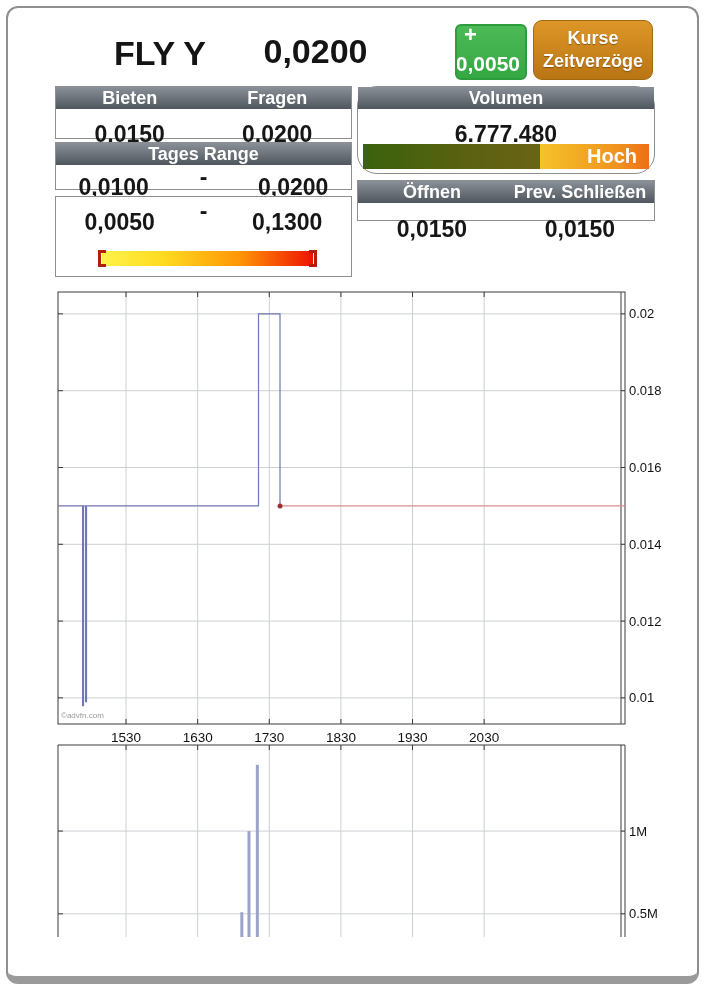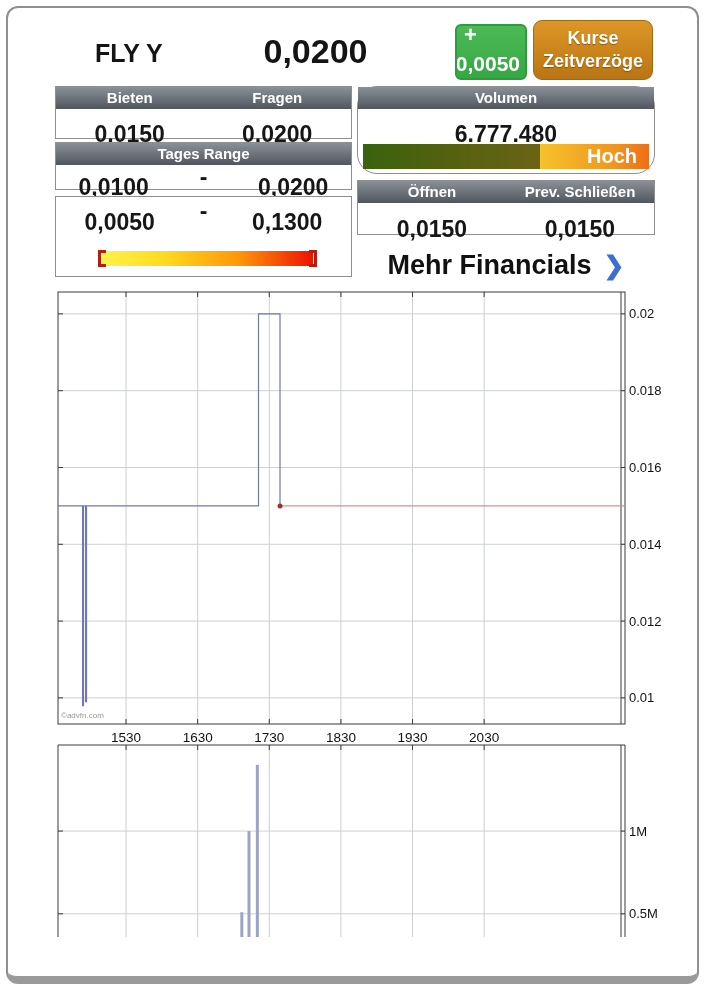--- a/index.html
+++ b/index.html
@@ -4,40 +4,40 @@
 <style>
   html,body{margin:0;padding:0;background:#fff;}
   .page{position:relative;width:705px;height:984px;background:#fff;overflow:hidden;
         font-family:"Liberation Sans",sans-serif;}
   
   .frame{position:absolute;left:6px;top:6px;width:689px;height:968px;
          border:2px solid #8f8f8f;border-bottom:8px solid #9a9a9a;border-radius:12px;
          pointer-events:none;}
   
   .sym{position:absolute;left:95px;top:28px;width:130px;height:44px;overflow:hidden;
-       font-size:25px;font-weight:bold;color:#141414;line-height:50px;}
+       font-size:34px;font-weight:bold;color:#141414;text-align:center;line-height:50px;}
   .sym span{display:inline-block;margin-top:-7px;}
   .price{position:absolute;left:228px;top:24px;width:175px;height:48px;overflow:hidden;
        font-size:34px;font-weight:bold;color:#141414;text-align:center;line-height:54px;}
   .price span{display:inline-block;margin-top:-7px;}
   .badge-green{position:absolute;left:455px;top:24px;width:72px;height:56px;overflow:hidden;
        background:linear-gradient(#4cba56,#35a843);border:2px solid #2d9c3c;border-radius:6px;
        box-sizing:border-box;color:#fff;}
   .badge-green .plus{position:absolute;left:7px;top:-4px;font-size:22px;font-weight:bold;}
   .badge-green .chg{position:absolute;right:5px;bottom:2px;font-size:21px;font-weight:bold;}
   .badge-orange{position:absolute;left:533px;top:20px;width:120px;height:60px;overflow:hidden;
        background:linear-gradient(#dd9627,#b97513);border:1px solid #a1680e;border-radius:9px;
        box-sizing:border-box;color:#fff;text-align:center;cursor:pointer;padding:4px;}
   .badge-orange .ln{display:block;font-size:18px;font-weight:bold;line-height:23px;
        text-shadow:0 1px 1px rgba(90,50,0,.55);}
   .badge-orange .lines{margin-top:-9px;}
   
   .qbox{position:absolute;background:#fff;border:1px solid #8e8e8e;box-sizing:border-box;}
   .qhead{height:22px;background:linear-gradient(#8a9097,#50565d);display:flex;
-         color:#fff;font-size:15px;font-weight:bold;align-items:center;}
+         color:#fff;font-size:18px;font-weight:bold;align-items:center;}
   .qhead .hc{flex:1;text-align:center;line-height:24px;}
   .qvals{display:flex;align-items:center;}
   .qvals .vc{flex:1;text-align:center;font-size:23px;font-weight:bold;color:#161616;margin-top:21px;}
   .qvals .dash{flex:0 0 40px;text-align:center;font-size:23px;font-weight:bold;color:#161616;}
   .bar52wrap{position:absolute;left:42px;right:34px;top:53px;height:17px;}
   .bar52{position:absolute;left:4px;right:4px;top:1px;bottom:1px;
          background:linear-gradient(90deg,#fff34a 0%,#ffd91e 30%,#ff9608 65%,#ee1200 100%);}
   .brk{position:absolute;top:0;bottom:0;width:8px;box-sizing:border-box;}
   .brk-l{left:0;border-left:3px solid #b71c0c;border-top:3px solid #b71c0c;border-bottom:3px solid #b71c0c;}
   .brk-r{right:0;border-right:3px solid #b71c0c;border-top:3px solid #b71c0c;border-bottom:3px solid #b71c0c;}
@@ -113,35 +113,31 @@
     </div>
     <div class="qvals" style="height:30px;">
       <div class="vc">6.777.480</div>
     </div>
     <div class="volbar">
       <div class="vleft"></div>
       <div class="vright"><span>Hoch</span></div>
     </div>
   </div>
 
-  <div class="qbox" style="left:357px;top:180px;width:298px;height:55px;">
+  <div class="qbox" style="left:357px;top:180px;width:298px;height:41px;">
     <div class="qhead">
       <div class="hc">Öffnen</div>
       <div class="hc">Prev. Schließen</div>
     </div>
     <div class="qvals" style="height:31px;">
       <div class="vc">0,0150</div>
       <div class="vc">0,0150</div>
     </div>
   </div>
 
-  <div class="morefin">
-    <span class="mlabel">Mehr Financials</span>
-    <span class="chev">❯</span>
-  </div>
 
   <svg id="charts-svg" width="705" height="984" viewBox="0 0 705 984">
       <g>
         <line x1="126.03999999999999" y1="292" x2="126.03999999999999" y2="724" stroke="#ccd0d4" stroke-width="1"></line>
         <line x1="126.03999999999999" y1="745" x2="126.03999999999999" y2="937" stroke="#ccd0d4" stroke-width="1"></line>
         <line x1="197.66105263157894" y1="292" x2="197.66105263157894" y2="724" stroke="#ccd0d4" stroke-width="1"></line>
         <line x1="197.66105263157894" y1="745" x2="197.66105263157894" y2="937" stroke="#ccd0d4" stroke-width="1"></line>
         <line x1="269.28210526315786" y1="292" x2="269.28210526315786" y2="724" stroke="#ccd0d4" stroke-width="1"></line>
         <line x1="269.28210526315786" y1="745" x2="269.28210526315786" y2="937" stroke="#ccd0d4" stroke-width="1"></line>
         <line x1="340.90315789473686" y1="292" x2="340.90315789473686" y2="724" stroke="#ccd0d4" stroke-width="1"></line>

